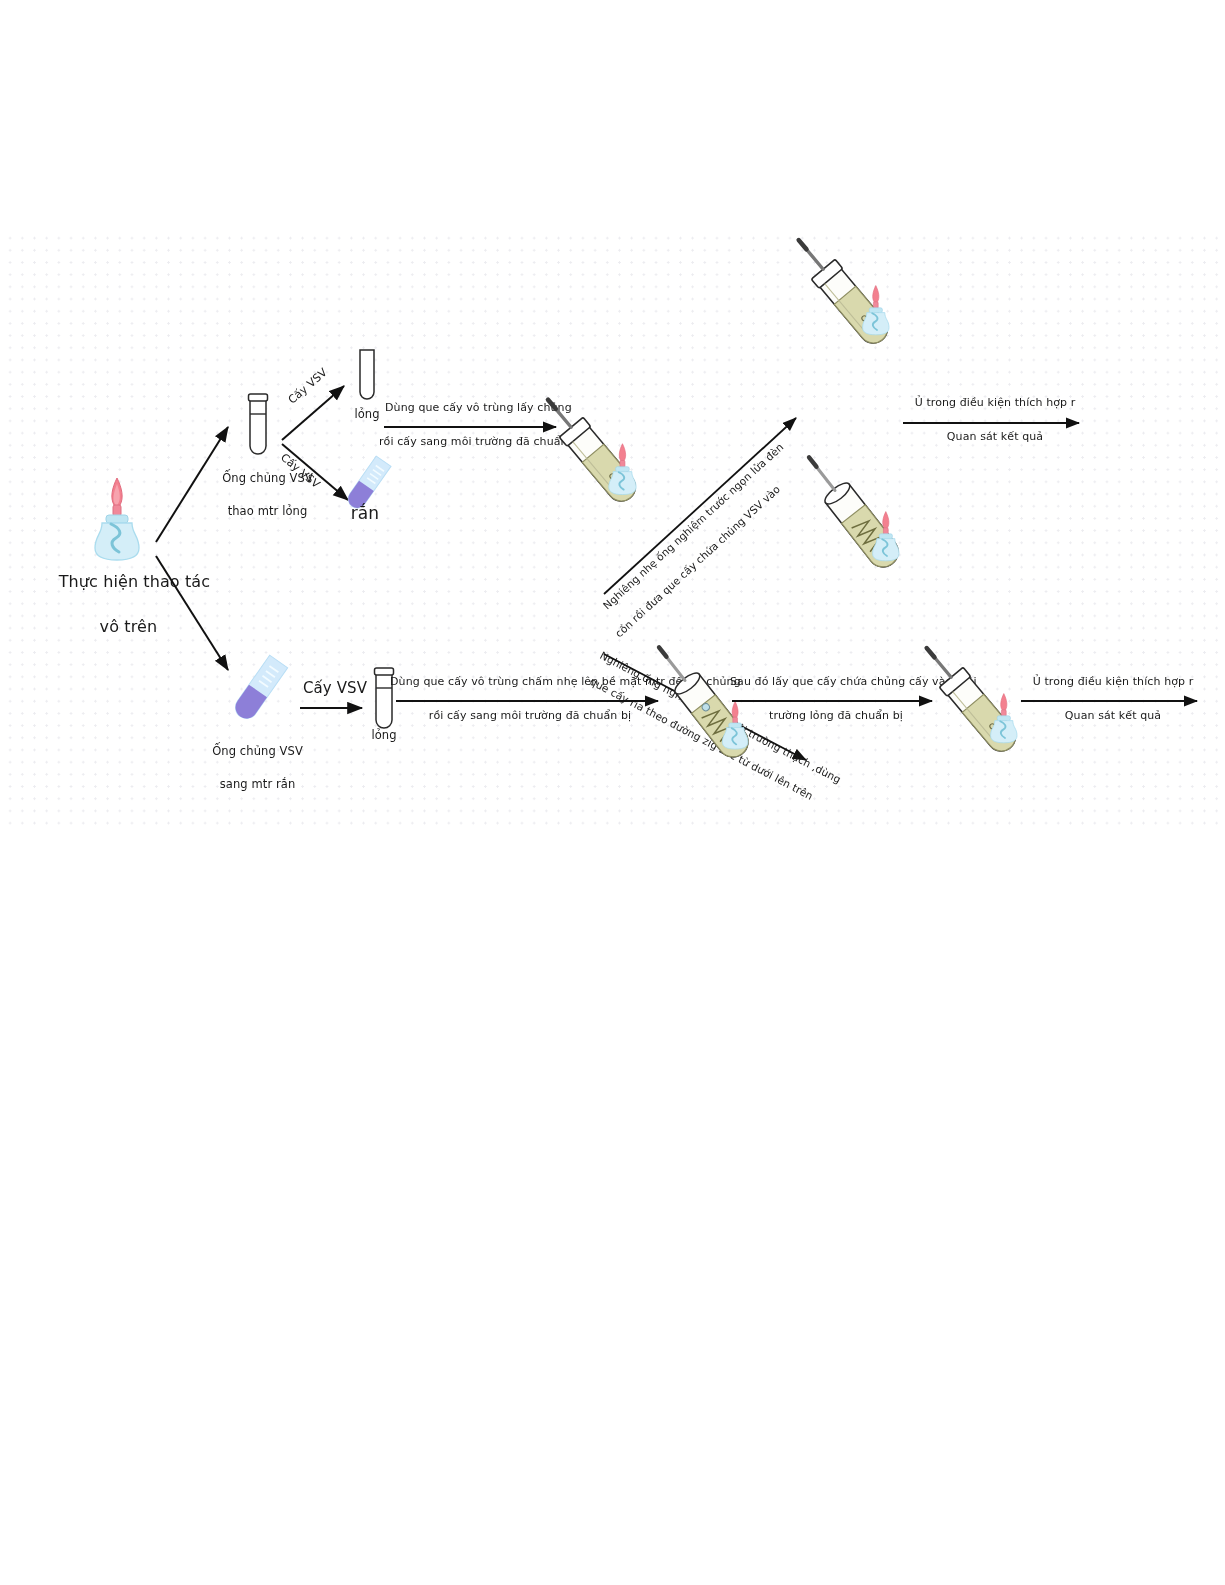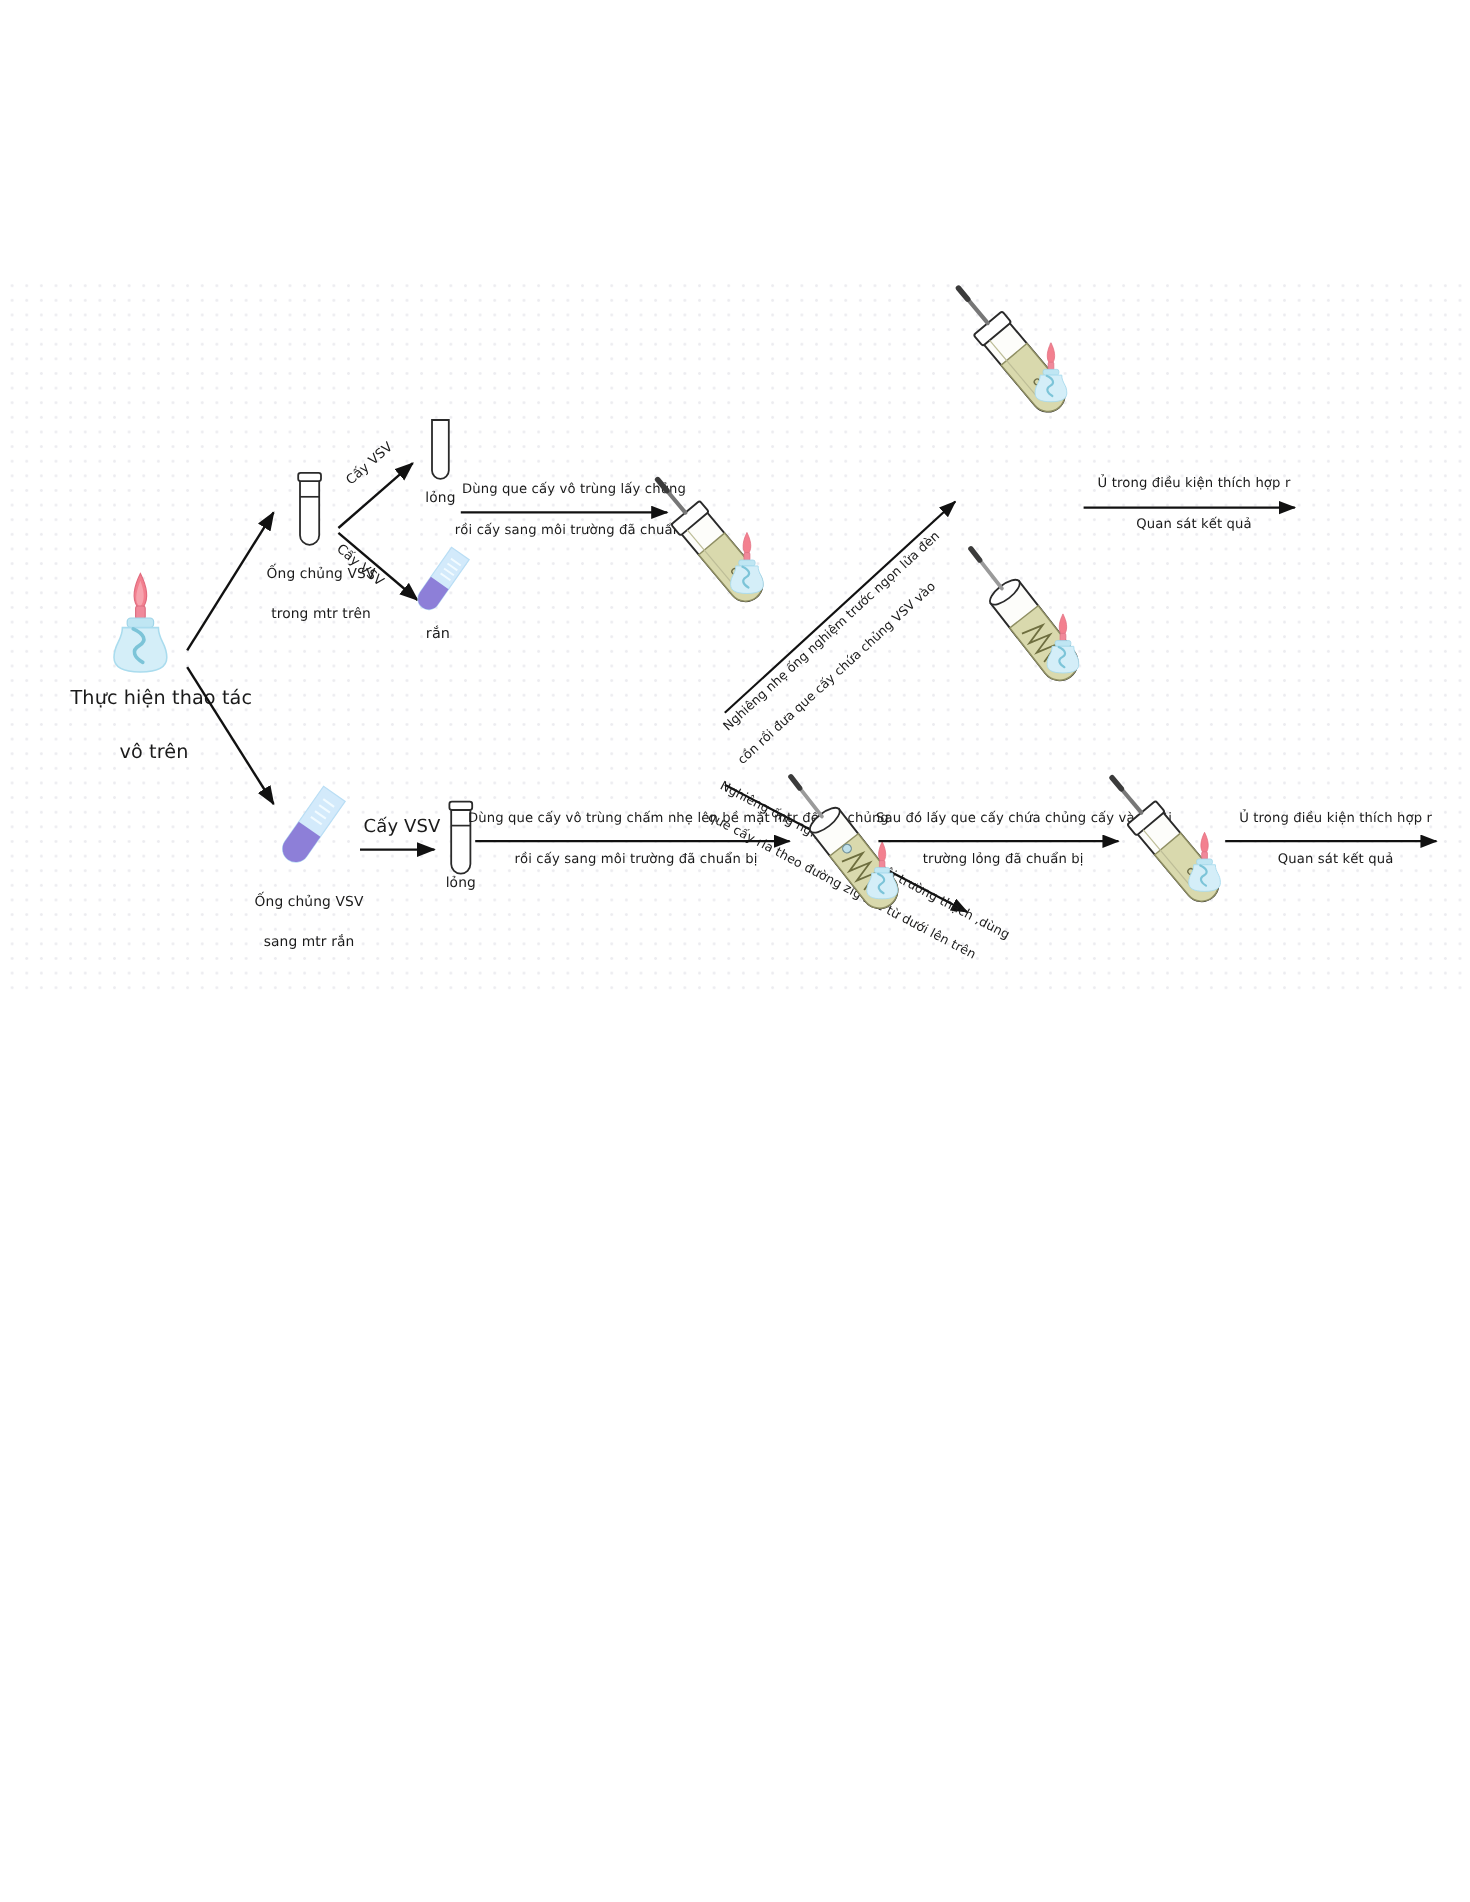--- a/index.html
+++ b/index.html
@@ -53,21 +53,21 @@
     <line x1="6" y1="6" x2="78" y2="120" class="arrowline" stroke-width="2" marker-end="url(#ah)"></line>
   </svg>
 
   <svg class="fig" style="left:240px;top:163px;width:36px;height:72px" viewBox="0 0 36 72">
     <path d="M10 6 L10 55 a8 8 0 0 0 16 0 L26 6 Z" fill="#fff" stroke="#2a2a2a" stroke-width="1.5"></path>
     <rect x="8.5" y="3" width="19" height="7" rx="2" fill="#fff" stroke="#2a2a2a" stroke-width="1.5"></rect>
     <line x1="10" y1="23" x2="26" y2="23" stroke="#2a2a2a" stroke-width="1.4"></line>
   </svg>
   <div class="lbl ctr" style="left:190px;top:226px;width:140px;font-size:11.5px">
     <span>Ống chủng VSV</span><br>
-    <span>trong mtr trên</span>
+    <span>thao mtr lỏng</span>
   </div>
 
   <svg class="fig" style="left:278px;top:150px;width:78px;height:68px" viewBox="0 0 78 68">
     <line x1="4" y1="62" x2="66" y2="8" class="arrowline" stroke-width="2" marker-end="url(#ah)"></line>
   </svg>
   <svg class="fig" style="left:278px;top:210px;width:84px;height:72px" viewBox="0 0 84 72">
     <line x1="4" y1="6" x2="70" y2="62" class="arrowline" stroke-width="2" marker-end="url(#ah)"></line>
   </svg>
   <div class="lbl" style="left:285px;top:168px;font-size:11px;transform:rotate(-41deg);transform-origin:left top">Cấy VSV</div>
   <div class="lbl" style="left:287px;top:222px;font-size:11px;transform:rotate(40deg);transform-origin:left top">Cấy VSV</div>
@@ -82,21 +82,21 @@
       <path d="M22 6 L22 52 a9 9 0 0 0 18 0 L40 6 Z" fill="#d3eafb" stroke="#b9def5" stroke-width="1"></path>
       <path d="M22 36 L22 52 a9 9 0 0 0 18 0 L40 36 Z" fill="#8d7fd8"></path>
       <g stroke="#f2fbff" stroke-width="1.6">
         <line x1="27" y1="14" x2="37" y2="14"></line>
           <line x1="27" y1="19" x2="37" y2="19"></line>
         <line x1="27" y1="24" x2="37" y2="24"></line>
           <line x1="27" y1="29" x2="37" y2="29"></line>
       </g>
     </g>
   </svg>
-  <div class="lbl ctr" style="left:335px;top:292px;width:60px;font-size:12px">rắn</div>
+  <div class="lbl ctr" style="left:335px;top:273px;width:60px;font-size:17px">rắn</div>
 
   <div class="lbl ctr" style="left:385px;top:172px;width:180px;font-size:11px">Dùng que cấy vô trùng lấy chủng</div>
   <svg class="fig" style="left:384px;top:192px;width:182px;height:14px" viewBox="0 0 182 14">
     <line x1="0" y1="7" x2="172" y2="7" class="arrowline" stroke-width="1.8" marker-end="url(#ah)"></line>
   </svg>
   <div class="lbl ctr" style="left:379px;top:206px;width:194px;font-size:11px">rồi cấy sang môi trường đã chuẩn bị</div>
 
   <svg class="fig" style="left:558px;top:178px;width:100px;height:110px" viewBox="0 0 100 110">
     <g transform="rotate(-40 44 58)">
       <path d="M30 16 L30 88 a14 14 0 0 0 28 0 L58 16 Z" fill="#fdfdfa" stroke="#2a2a2a" stroke-width="1.6"></path>

